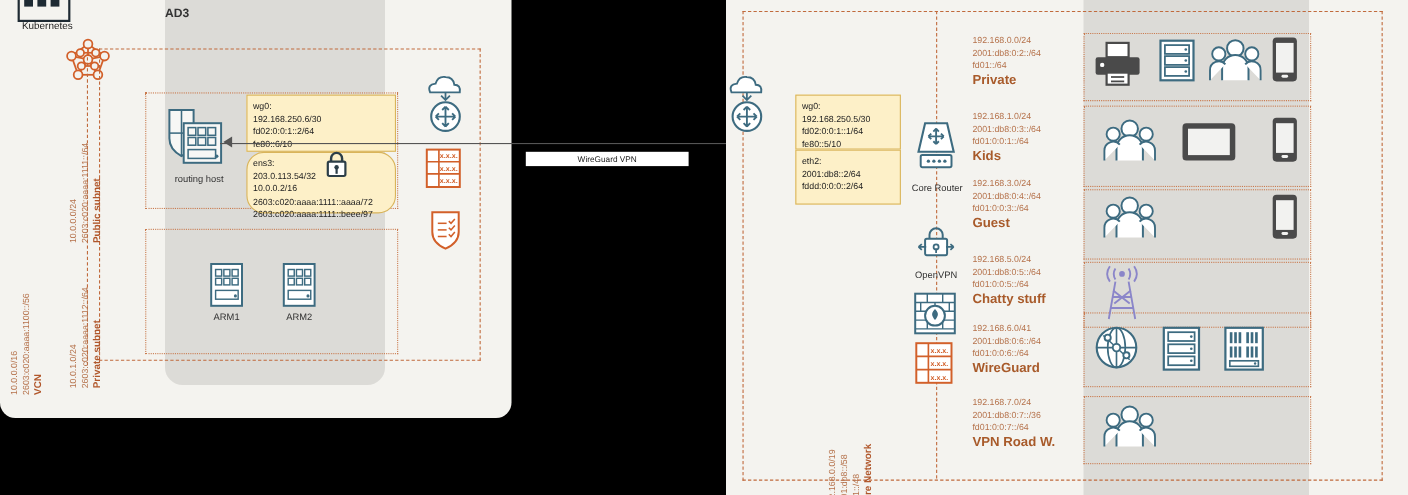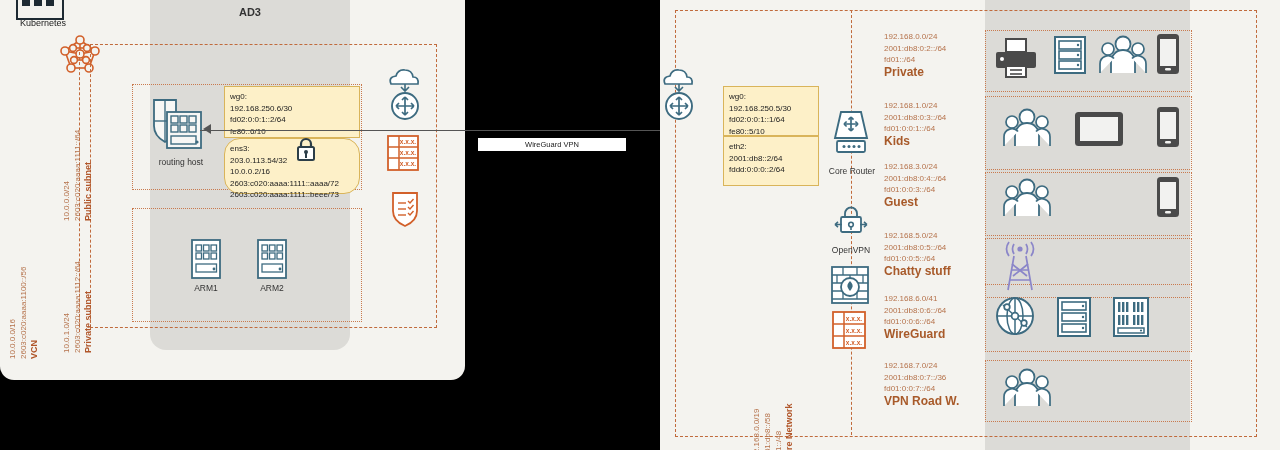--- a/index.html
+++ b/index.html
@@ -8,21 +8,21 @@
 
   .abs{position:absolute;}
 
   
   #left-panel{left:0;top:-40px;width:465px;height:420px;background:#f4f3ef;
               border-radius:14px;box-shadow:0 1px 3px rgba(0,0,0,.18);}
   #right-panel{left:660px;top:-40px;width:620px;height:530px;background:#f4f3ef;}
 
   
   #ad3-box{left:150px;top:-40px;width:200px;height:390px;background:#dcdbd7;border-radius:16px;}
-  #ad3-title{left:150px;top:6px;width:200px;text-align:center;font-size:11px;font-weight:bold;color:#333;}
+  #ad3-title{left:150px;top:6px;width:200px;font-size:11px;font-weight:bold;color:#333;}
 
   
   #right-band{left:985px;top:-40px;width:205px;height:530px;background:#dcdbd7;}
 
   
   .dash{border:1.6px dashed #c06a3c;position:absolute;}
   .dot{border:1.6px dotted #c97a4e;position:absolute;}
 
   #vcn-box{left:90px;top:44px;width:345px;height:282px;}
   #pub-subnet{left:132px;top:84px;width:228px;height:104px;}
@@ -170,21 +170,21 @@
     <div>wg0:</div>
     <div>192.168.250.6/30</div>
     <div>fd02:0:0:1::2/64</div>
     <div>fe80::6/10</div>
   </div>
   <div class="note" id="note-left-bot">
     <div>ens3:</div>
     <div>203.0.113.54/32</div>
     <div>10.0.0.2/16</div>
     <div>2603:c020:aaaa:1111::aaaa/72</div>
-    <div>2603:c020:aaaa:1111::beee/73</div>
+    <div>2603:c020:aaaa:1111::beee/97</div>
   </div>
 
   <div class="abs" style="left:294px;top:136px;">
     <svg width="24" height="26" viewBox="0 0 24 26">
       <path d="M7 11 V8 a5 5 0 0 1 10 0 v3" fill="none" stroke="#2c3e48" stroke-width="2.2"></path>
       <rect x="4" y="11" width="16" height="13" rx="1.5" fill="#fff" stroke="#2c3e48" stroke-width="2"></rect>
       <circle cx="12" cy="16" r="2" fill="#2c3e48"></circle>
       <rect x="11" y="17" width="2" height="5" fill="#2c3e48"></rect>
     </svg>
   </div>

